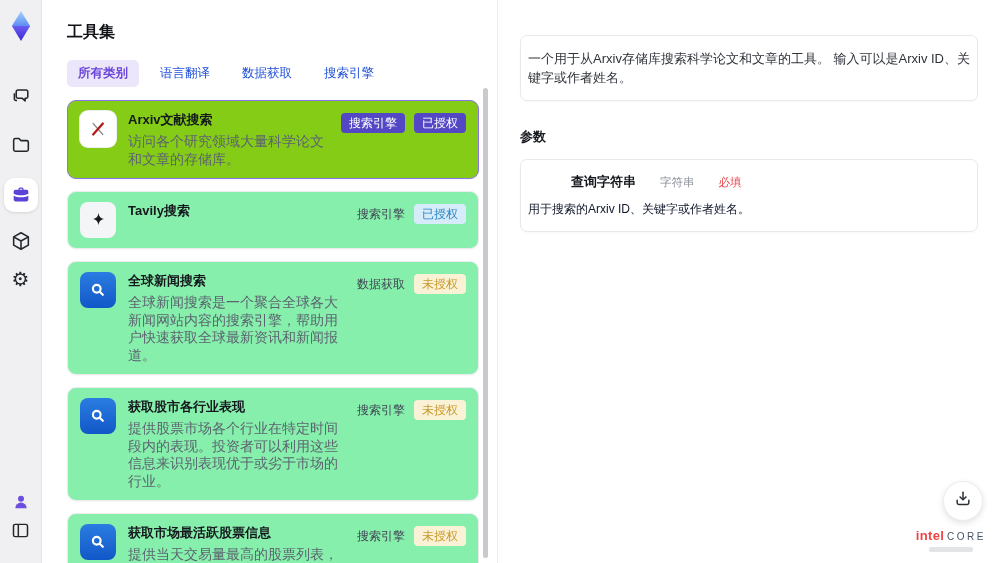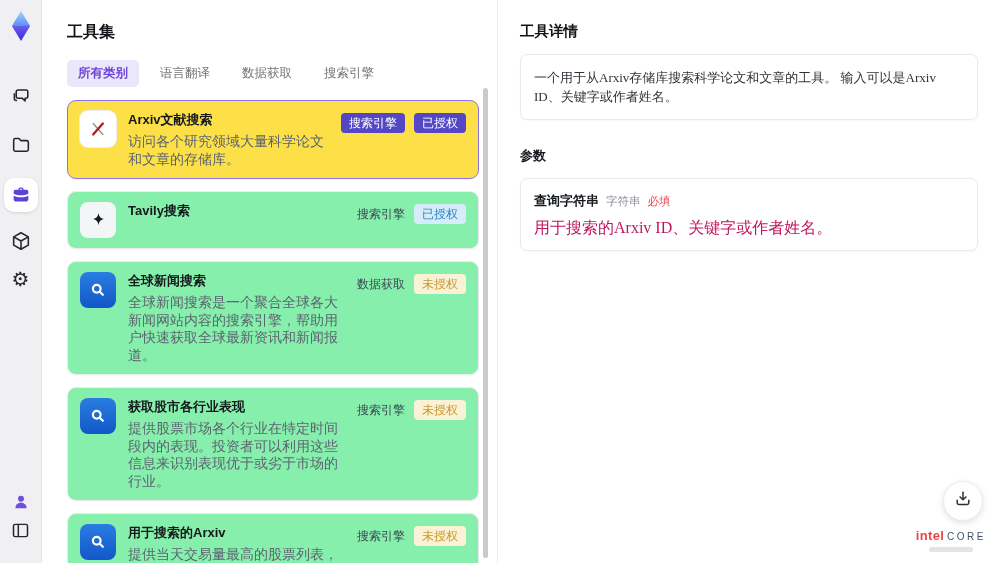--- a/index.html
+++ b/index.html
@@ -12,51 +12,51 @@
   .rail-item { position:absolute; left:50%; transform:translateX(-50%); display:flex; align-items:center; justify-content:center; cursor:pointer; }
   .rail-item svg { display:block; }
   .logo { top:10px; width:30px; height:32px; }
   .active-box { width:34px; height:34px; background:#fff; border-radius:10px; box-shadow:0 1px 3px rgba(0,0,0,.12); }
   .gear-glyph { font-family:"DejaVu Sans",sans-serif; font-size:20px; color:#23262b; line-height:1; }
 
   
   .list-panel { position:absolute; left:42px; top:0; width:456px; height:563px; background:#fff; border-right:1px solid #ececee; padding:22px 18px 0 25px; }
   .page-title { font-size:16px; font-weight:bold; color:#111318; }
   .tabs { display:flex; gap:10px; margin-top:17px; align-items:flex-end; }
-  .tab { font-size:12.5px; color:#737373; padding:5px 11px; border-radius:5px; cursor:pointer; white-space:nowrap; }
+  .tab { font-size:12.5px; color:#1d4ed8; padding:5px 11px; border-radius:5px; cursor:pointer; white-space:nowrap; }
   .tab.active { background:#ece6fa; color:#6b46d8; font-weight:bold; }
   .cards { margin-top:13px; display:flex; flex-direction:column; gap:12px; }
   .card { display:flex; align-items:flex-start; gap:12px; background:#86efac; border:1px solid #ececf0; border-radius:9px; padding:10px 12px; cursor:pointer; box-shadow:0 1px 2px rgba(16,18,24,.04); }
-  .card.selected { background:#fde047; border:1.5px solid #8b74e8; }
+  .card.selected { background:#84cc16; border:1.5px solid #8b74e8; }
   .cicon { width:36px; height:36px; border-radius:8px; flex-shrink:0; display:flex; align-items:center; justify-content:center; }
   .cicon.white { background:#fff; box-shadow:0 0 0 1px #eee; }
   .cicon.gray  { background:#f4f5f7; }
   .cicon.blue  { background:linear-gradient(180deg,#2a7de1,#1257c8); }
   .ctext { flex:1; min-width:0; }
   .cname { font-size:13px; font-weight:bold; color:#15181d; line-height:18px; }
   .cdesc { font-size:14px; color:#5c6470; line-height:17.5px; margin-top:4px; }
   .ctags { flex-shrink:0; display:flex; gap:9px; align-items:center; margin-top:2px; }
   .tag { font-size:12px; line-height:1; padding:4px 8px; border-radius:4px; white-space:nowrap; }
   .tag.solid { background:#5447c5; color:#fff; }
   .tag.cat-plain { background:transparent; color:#3f4754; padding:4px 0; }
   .tag.auth-ok { background:#d7ecfa; color:#2e86c1; }
   .tag.auth-no { background:#faf2d7; color:#c9992b; }
   .scroll-thumb { position:absolute; right:9px; top:88px; width:5px; height:470px; background:#c9cacd; border-radius:3px; cursor:pointer; }
 
   
   .detail-panel { position:absolute; left:498px; top:0; width:502px; height:563px; background:#fff; padding:22px 22px 0 22px; }
   .detail-title { font-size:14.5px; font-weight:bold; color:#111318; }
   .section-h { font-size:13px; font-weight:bold; color:#15181d; margin-top:27px; }
-  .box { border:1px solid #e9e9ec; border-radius:7px; padding:13px 13px; margin-top:13px; box-shadow:0 1px 2px rgba(16,18,24,.03);font-family:Liberation Serif, serif; }
+  .box { border:1px solid #e9e9ec; border-radius:7px; padding:13px 7px; margin-top:13px; box-shadow:0 1px 2px rgba(16,18,24,.03); }
   .intro-text { font-size:13px; color:#2f3339; line-height:19px; }
-  .param-head { display:flex; align-items:baseline; gap:7px; }
+  .param-head { display:flex; align-items:baseline; gap:24px;margin-left:43px; }
   .pname { font-size:13px; font-weight:bold; color:#15181d; }
   .ptype { font-size:11.5px; color:#8a8f98; }
   .preq { font-size:11.5px; color:#e5484d; }
-  .pdesc { font-size:16px; color:#be185d; margin-top:9px; line-height:18px; }
+  .pdesc { font-size:12px; color:#0f172a; margin-top:9px; line-height:18px; }
 
   
   .download-btn { position:absolute; right:17px; bottom:42px; width:40px; height:40px; border-radius:50%; background:#fff; border:1px solid #ededf0; box-shadow:0 2px 6px rgba(0,0,0,.12); display:flex; align-items:center; justify-content:center; cursor:pointer; }
   .brand { position:absolute; right:14px; bottom:11px; text-align:center; line-height:1; }
   .brand .intel { font-size:13px; font-weight:bold; color:#ef4444; letter-spacing:.3px; }
   .brand .core { font-size:10px; color:#44546a; letter-spacing:2.5px; margin-left:3px; }
   .brand-sub { width:44px; height:5px; background:#e3e4e6; border-radius:2px; margin:4px auto 0; }
 </style>
 </head>
 <body>
@@ -218,36 +218,35 @@
       </div>
 
       <div class="card">
         <div class="cicon blue">
           <svg width="20" height="20" viewBox="0 0 24 24" fill="none" stroke="#fff" stroke-width="2.6" stroke-linecap="round">
             <circle cx="10.5" cy="10.5" r="4.6"></circle>
               <path d="M14.4 14.4 L17.8 17.8"></path>
           </svg>
         </div>
         <div class="ctext">
-          <div class="cname">用于搜索的Arxiv</div>
+          <div class="cname">获取市场最活跃股票信息</div>
           <div class="cdesc">提供当天交易量最高的股票列表，投资者可以利用这些信息来识别流动性强的股票和潜在的交易机会。</div>
         </div>
         <div class="ctags">
           <span class="tag cat-plain">搜索引擎</span>
           <span class="tag auth-no">未授权</span>
         </div>
       </div>
 
     </div>
 
     <div class="scroll-thumb"></div>
   </section>
 
   <section class="detail-panel">
-    <div class="detail-title">工具详情</div>
 
     <div class="box">
       <div class="intro-text">一个用于从Arxiv存储库搜索科学论文和文章的工具。 输入可以是Arxiv ID、关键字或作者姓名。</div>
     </div>
 
     <div class="section-h">参数</div>
     <div class="box">
       <div class="param-head">
         <span class="pname">查询字符串</span>
         <span class="ptype">字符串</span>

